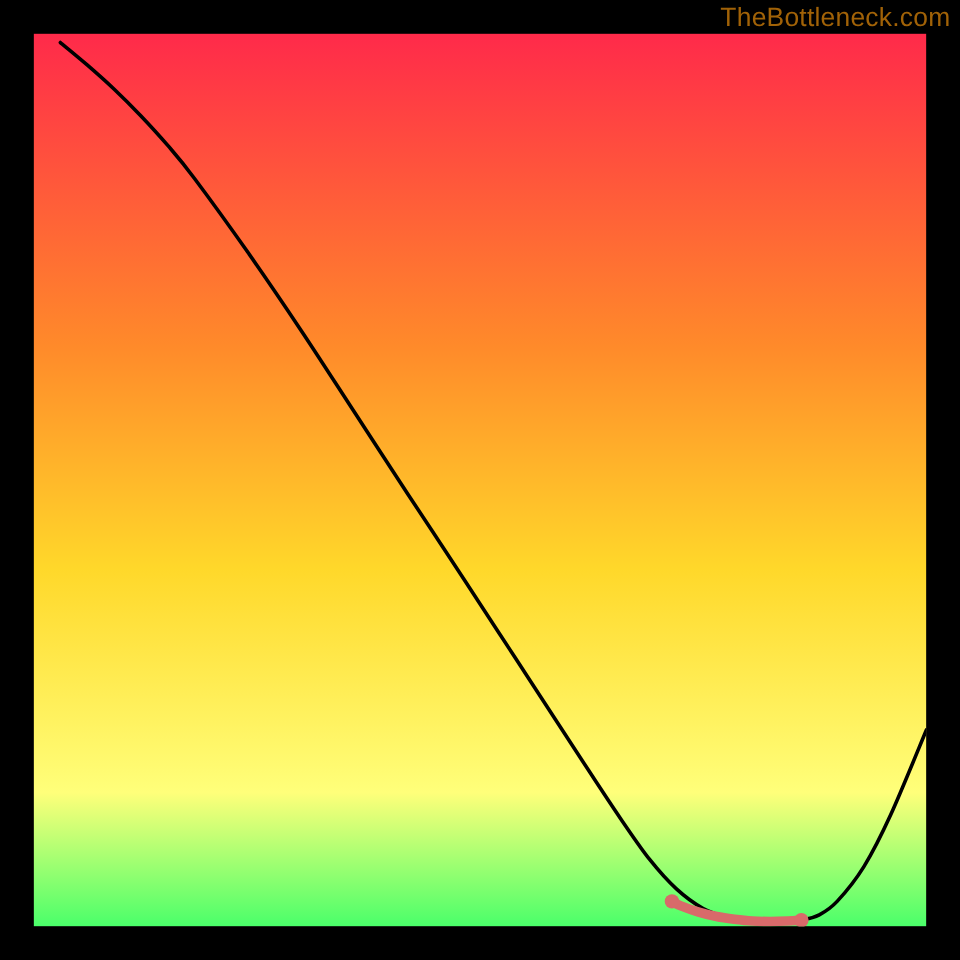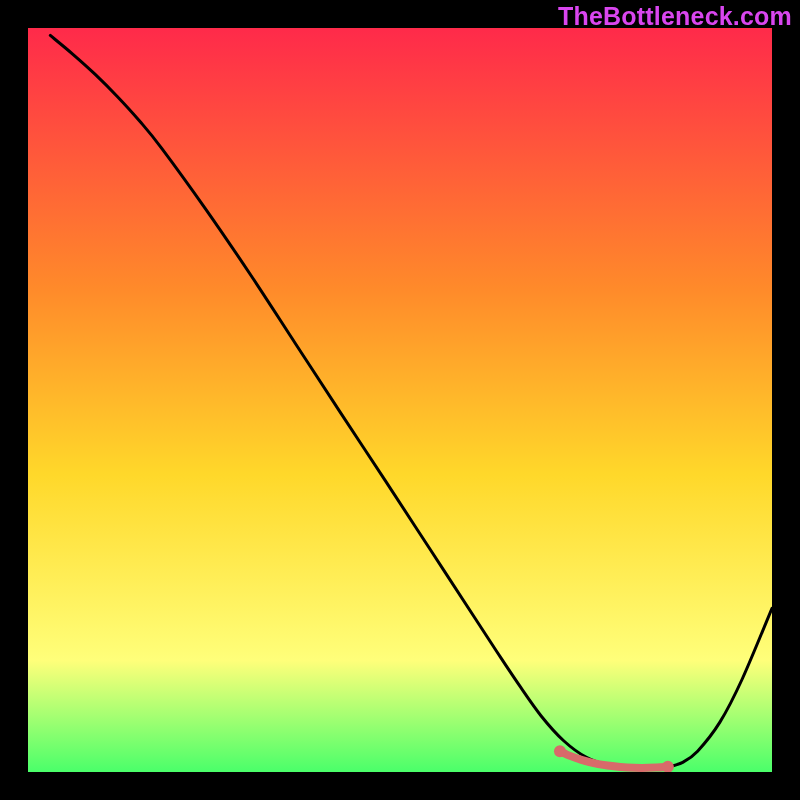--- a/index.html
+++ b/index.html
@@ -8,23 +8,23 @@
     width: 800px;
     height: 800px;
     background: #000;
     font-family: Arial, Helvetica, sans-serif;
     overflow: hidden;
   }
   .watermark {
     position: absolute;
     top: 2px;
     right: 8px;
-    color: #d946ef;
-    font-size: 25px;
-    font-weight: 700;
+    color: #a16207;
+    font-size: 22px;
+    font-weight: 400;
     z-index: 10;
     letter-spacing: 0.2px;
   }
   .plot-wrap {
     position: absolute;
     left: 28px;
     top: 28px;
     width: 744px;
     height: 744px;
     background: #000;

